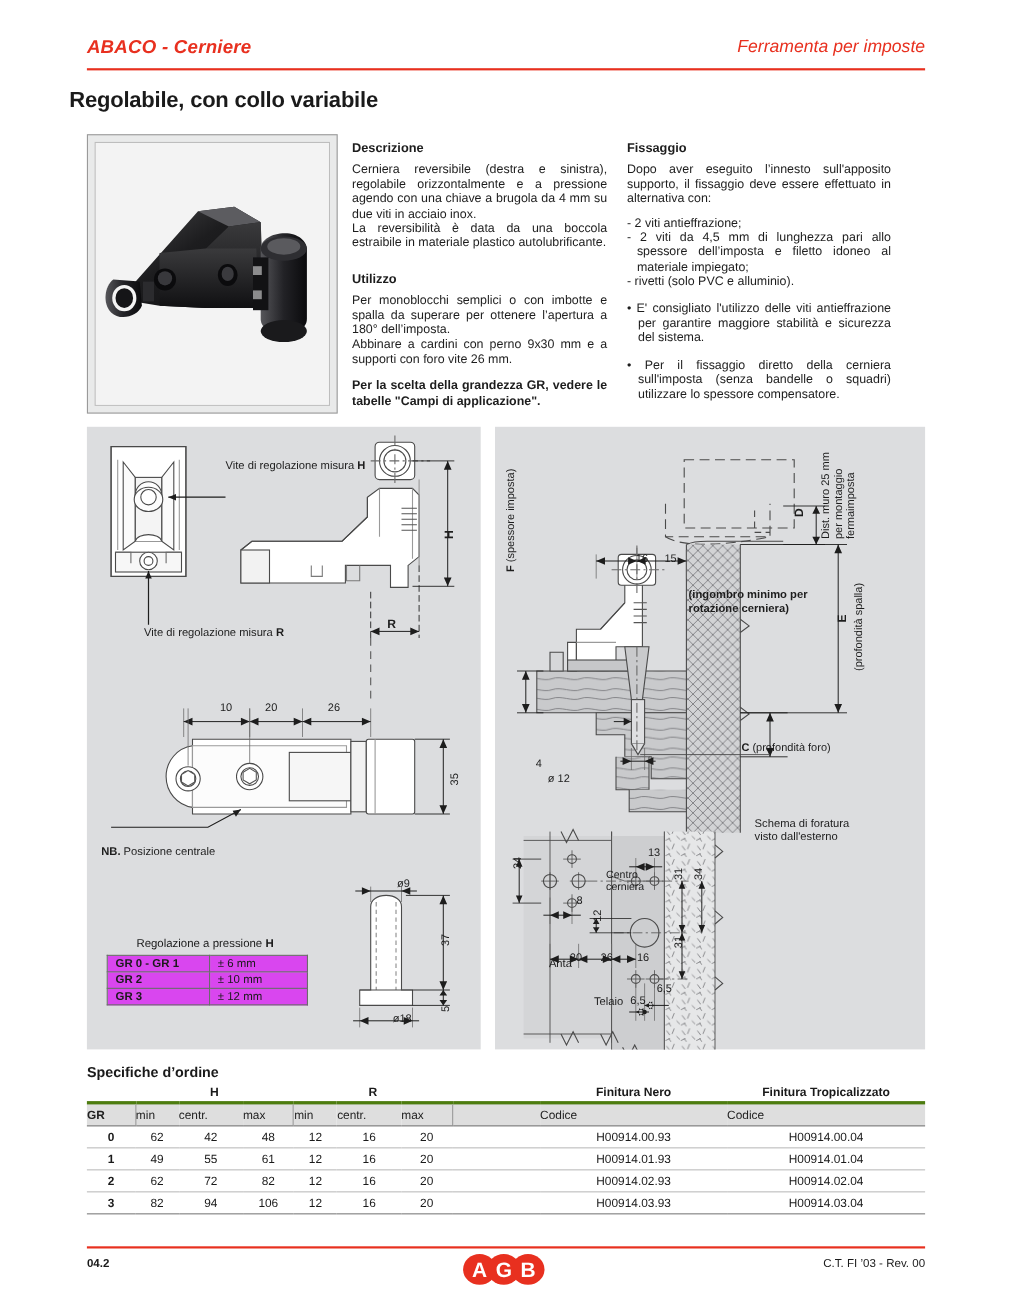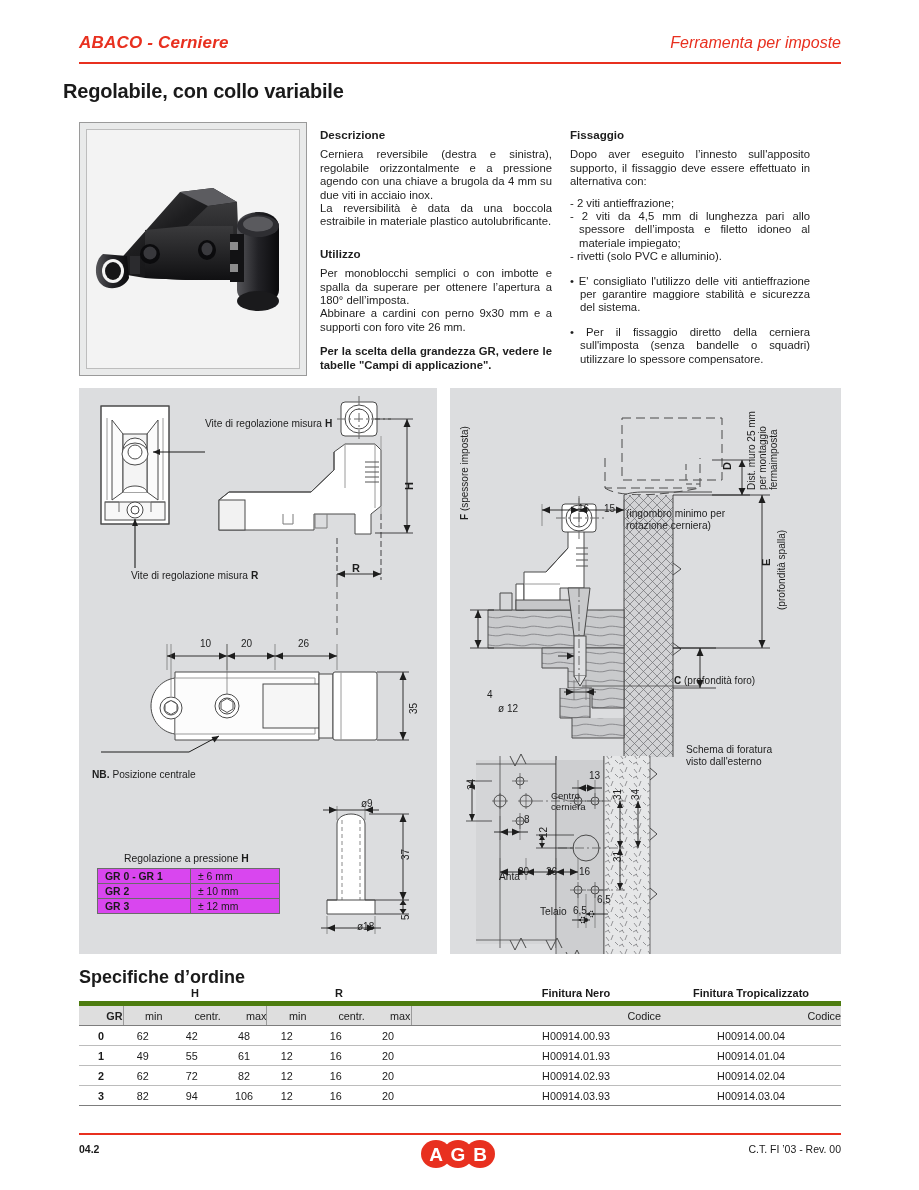--- a/index.html
+++ b/index.html
@@ -48,27 +48,27 @@
 
   
   .presstab{position:absolute;left:97px;top:868px;border-collapse:collapse;font-size:10.4px;}
   .presstab td{border:1px solid #6b6b6b;padding:1.5px 7px;background:#d946ef;}
   .presstab td.k{font-weight:bold;width:78px;}
   .presstab td.v{width:74px;}
   .presscap{position:absolute;left:96px;top:853px;font-size:10.4px;padding-left:28px;}
   .presscap b{font-weight:bold;}
 
   
-  .spec-title{position:absolute;left:79px;top:967px;font-size:18px;font-weight:bold;}
+  .spec-title{position:absolute;left:79px;top:967px;font-size:13px;font-weight:bold;}
   .spec{position:absolute;left:79px;top:984px;width:762px;border-collapse:collapse;
     font-size:10.8px;}
   .spec th,.spec td{padding:0;margin:0;}
   .spec .grp{height:17px;text-align:center;font-weight:bold;font-size:11px;border:none;}
-  .spec .hdrow td{background:#dedede;height:19px;text-align:right;color:#222;
-    border-top:5px solid #4d7c0f;border-bottom:1px solid #7d7d7d;}
+  .spec .hdrow td{background:#dedede;height:19px;text-align:left;color:#222;
+    border-top:3px solid #4d7c0f;border-bottom:1px solid #7d7d7d;}
   .spec .hdrow td.sep{border-left:1px solid #9b9b9b;}
   .spec .hdrow td.gr{font-weight:bold;}
   .spec tbody td{height:19px;text-align:center;border-bottom:1px solid #bcbcbc;}
   .spec tbody td.gr{font-weight:bold;}
   .spec tbody tr:last-child td{border-bottom:1px solid #7d7d7d;}
 
   
   .ftr-rule{position:absolute;left:79px;top:1133px;width:762px;height:1.6px;background:#e8301f;}
   .ftr-left{position:absolute;left:79px;top:1143px;font-size:10.5px;font-weight:bold;}
   .ftr-right{position:absolute;right:78px;top:1143px;font-size:10.5px;text-align:center;}
@@ -459,21 +459,21 @@
   </div>
 
   <div class="dim rot90" style="left:721px;top:470px;font-weight:bold;font-size:11px;">D</div>
   <div class="dim rot90" style="left:746px;top:490px;line-height:11px;text-align:left;">
     <div>Dist. muro 25 mm</div>
     <div>per montaggio</div>
     <div>fermaimposta</div>
   </div>
   <div class="dim" style="left:578px;top:503px;">16</div>
   <div class="dim" style="left:604px;top:503px;">15</div>
-  <div class="lbl" style="left:626px;top:508px;line-height:12px;">
+  <div class="lbl" style="left:626px;top:536px;line-height:12px;font-weight:bold;">
     <div>(ingombro minimo per</div>
     <div>rotazione cerniera)</div>
   </div>
   <div class="dim rot90" style="left:760px;top:566px;font-weight:bold;font-size:11px;">E</div>
   <div class="dim rot90" style="left:776px;top:610px;">(profondità spalla)</div>
   <div class="dim rot90" style="left:459px;top:520px;">
     <b>F</b><span> (spessore imposta)</span>
   </div>
   <div class="dim" style="left:674px;top:675px;">
     <b>C</b><span> (profondità foro)</span>

